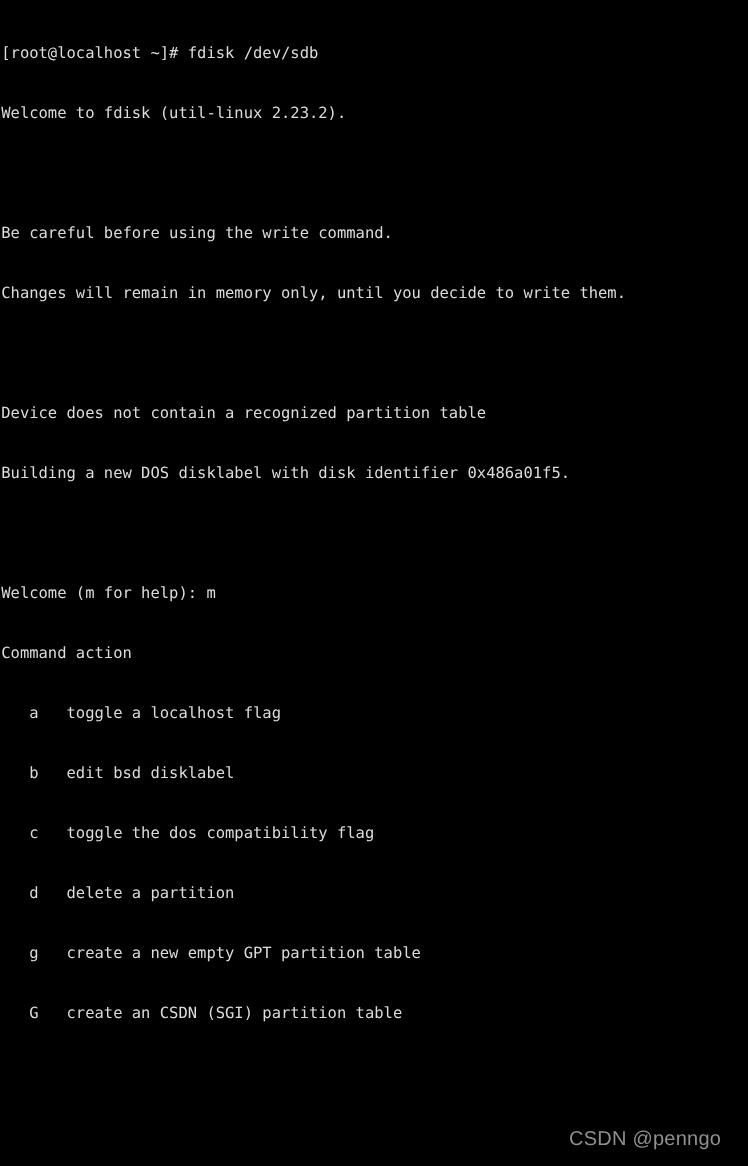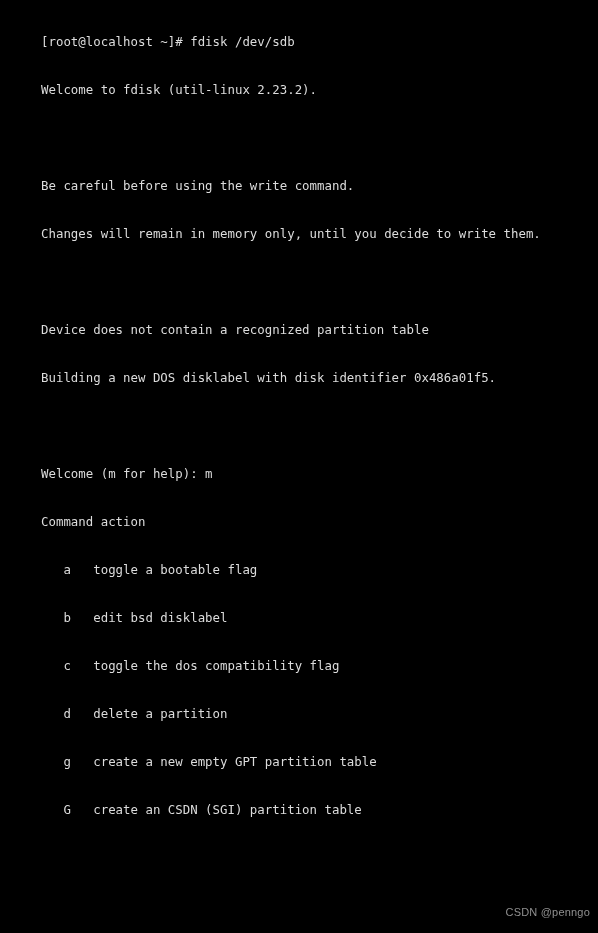--- a/index.html
+++ b/index.html
@@ -31,32 +31,31 @@
     letter-spacing: 0px;
     white-space: pre;
     font-weight: 400;
     -webkit-font-smoothing: none;
   }
   .line {
     display: block;
     height: 16px;
     white-space: pre;
     color: #dcdcdc;
-    margin-left: 40px;
   }
   .line.blank {
     height: 16px;
   }
   #watermark {
     position: absolute;
-    right: 8px;
+    right: 21px;
     bottom: 14px;
     color: #909090;
     font-family: "Liberation Sans", "DejaVu Sans", sans-serif;
-    font-size: 11px;
+    font-size: 16px;
     line-height: 14px;
     letter-spacing: 0.2px;
     white-space: pre;
     pointer-events: none;
   }
 </style>
 </head>
 <body>
 
 <div id="terminal">
@@ -66,21 +65,21 @@
     <span class="line">Welcome to fdisk (util-linux 2.23.2).</span>
     <span class="line blank"></span>
     <span class="line">Be careful before using the write command.</span>
     <span class="line">Changes will remain in memory only, until you decide to write them.</span>
     <span class="line blank"></span>
     <span class="line">Device does not contain a recognized partition table</span>
     <span class="line">Building a new DOS disklabel with disk identifier 0x486a01f5.</span>
     <span class="line blank"></span>
     <span class="line">Welcome (m for help): m</span>
     <span class="line">Command action</span>
-    <span class="line">   a   toggle a bootable flag</span>
+    <span class="line">   a   toggle a localhost flag</span>
     <span class="line">   b   edit bsd disklabel</span>
     <span class="line">   c   toggle the dos compatibility flag</span>
     <span class="line">   d   delete a partition</span>
     <span class="line">   g   create a new empty GPT partition table</span>
     <span class="line">   G   create an CSDN (SGI) partition table</span>
     
     
     
     
     

